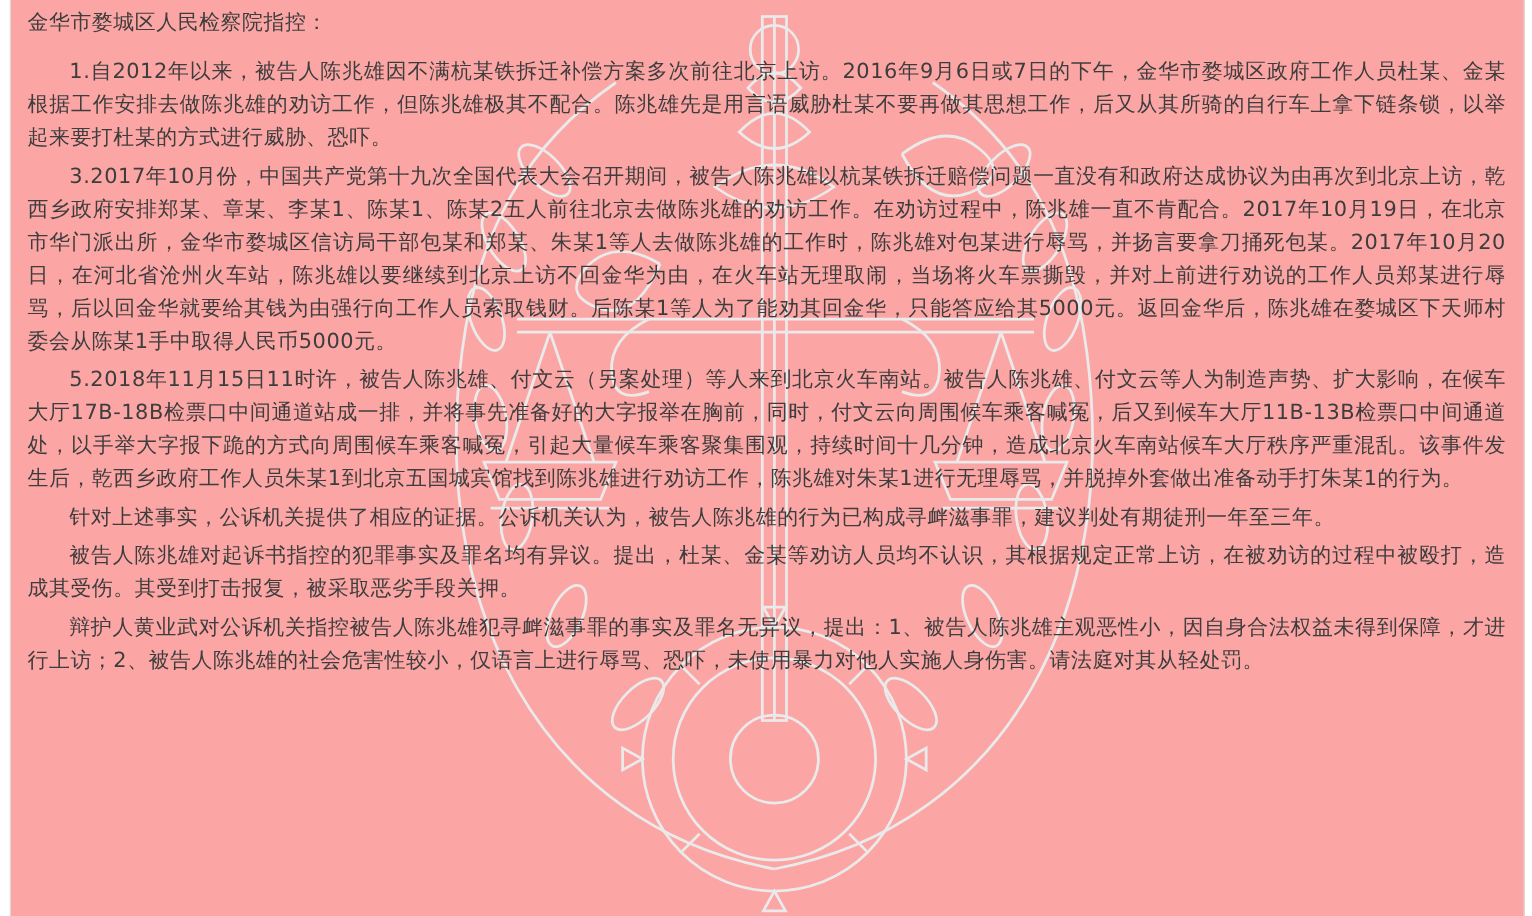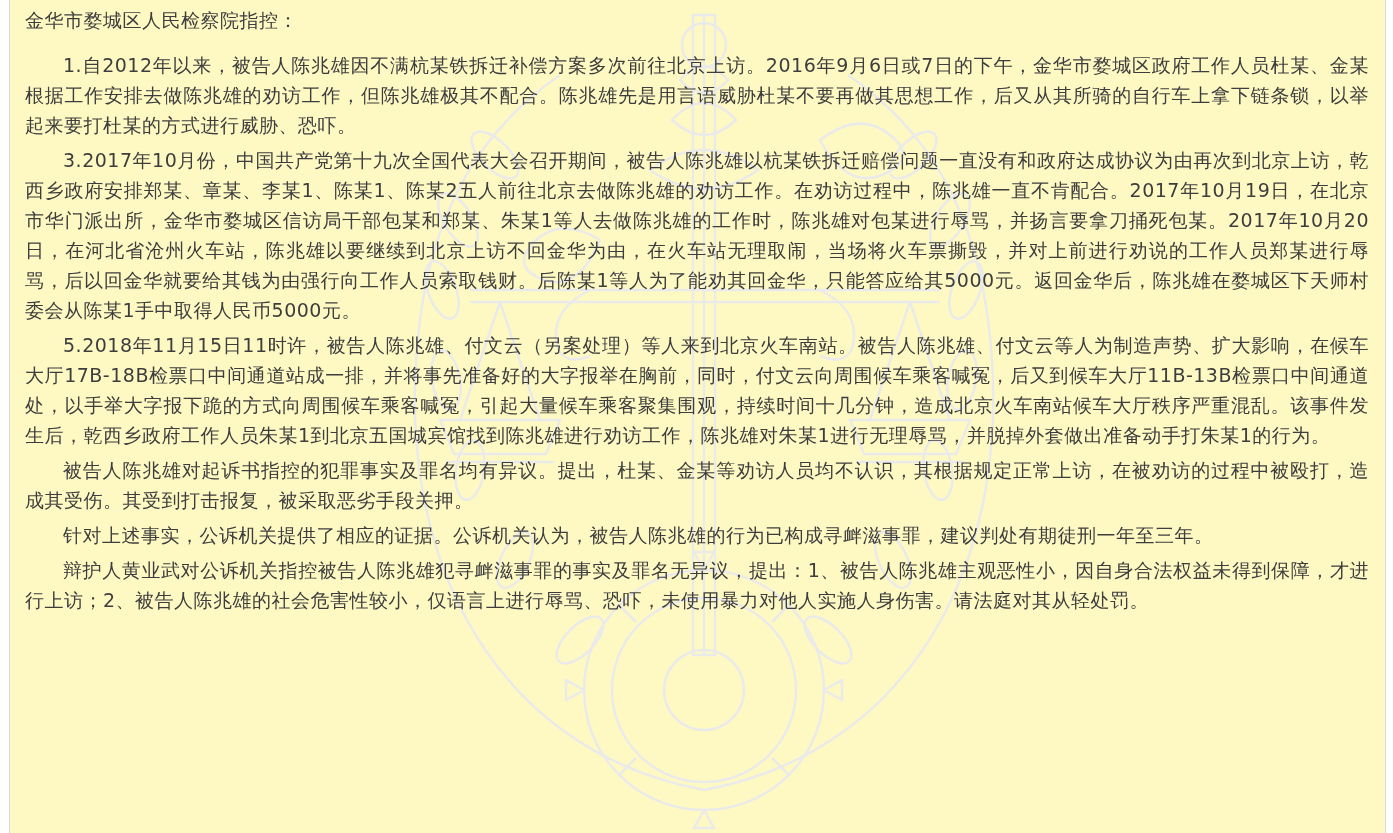--- a/index.html
+++ b/index.html
@@ -12,21 +12,21 @@
     height: 833px;
     overflow: hidden;
     font-family: "DejaVu Sans", sans-serif;
   }
   .page {
     position: relative;
     box-sizing: border-box;
     margin-left: 9px;
     width: 1377px;
     height: 833px;
-    background: #fef9c3;
+    background: #fca5a5;
     border-left: 1px solid #d9d9d9;
     border-right: 1px solid #d9d9d9;
     overflow: hidden;
   }
   .watermark {
     position: absolute;
     left: 340px;
     top: -10px;
     width: 710px;
     height: 853px;
@@ -112,18 +112,18 @@
     <line x1="438" y1="616" x2="422" y2="632"></line>
     <line x1="270" y1="784" x2="286" y2="768"></line>
     <line x1="438" y1="784" x2="422" y2="768"></line>
   </svg>
 
   <div class="text-block">
     <p class="doc-title">金华市婺城区人民检察院指控：</p>
     <p class="para">1.自2012年以来，被告人陈兆雄因不满杭某铁拆迁补偿方案多次前往北京上访。2016年9月6日或7日的下午，金华市婺城区政府工作人员杜某、金某根据工作安排去做陈兆雄的劝访工作，但陈兆雄极其不配合。陈兆雄先是用言语威胁杜某不要再做其思想工作，后又从其所骑的自行车上拿下链条锁，以举起来要打杜某的方式进行威胁、恐吓。</p>
     <p class="para">3.2017年10月份，中国共产党第十九次全国代表大会召开期间，被告人陈兆雄以杭某铁拆迁赔偿问题一直没有和政府达成协议为由再次到北京上访，乾西乡政府安排郑某、章某、李某1、陈某1、陈某2五人前往北京去做陈兆雄的劝访工作。在劝访过程中，陈兆雄一直不肯配合。2017年10月19日，在北京市华门派出所，金华市婺城区信访局干部包某和郑某、朱某1等人去做陈兆雄的工作时，陈兆雄对包某进行辱骂，并扬言要拿刀捅死包某。2017年10月20日，在河北省沧州火车站，陈兆雄以要继续到北京上访不回金华为由，在火车站无理取闹，当场将火车票撕毁，并对上前进行劝说的工作人员郑某进行辱骂，后以回金华就要给其钱为由强行向工作人员索取钱财。后陈某1等人为了能劝其回金华，只能答应给其5000元。返回金华后，陈兆雄在婺城区下天师村委会从陈某1手中取得人民币5000元。</p>
     <p class="para">5.2018年11月15日11时许，被告人陈兆雄、付文云（另案处理）等人来到北京火车南站。被告人陈兆雄、付文云等人为制造声势、扩大影响，在候车大厅17B-18B检票口中间通道站成一排，并将事先准备好的大字报举在胸前，同时，付文云向周围候车乘客喊冤，后又到候车大厅11B-13B检票口中间通道处，以手举大字报下跪的方式向周围候车乘客喊冤，引起大量候车乘客聚集围观，持续时间十几分钟，造成北京火车南站候车大厅秩序严重混乱。该事件发生后，乾西乡政府工作人员朱某1到北京五国城宾馆找到陈兆雄进行劝访工作，陈兆雄对朱某1进行无理辱骂，并脱掉外套做出准备动手打朱某1的行为。</p>
+    <p class="para">针对上述事实，公诉机关提供了相应的证据。公诉机关认为，被告人陈兆雄的行为已构成寻衅滋事罪，建议判处有期徒刑一年至三年。</p>
     <p class="para">被告人陈兆雄对起诉书指控的犯罪事实及罪名均有异议。提出，杜某、金某等劝访人员均不认识，其根据规定正常上访，在被劝访的过程中被殴打，造成其受伤。其受到打击报复，被采取恶劣手段关押。</p>
-    <p class="para">针对上述事实，公诉机关提供了相应的证据。公诉机关认为，被告人陈兆雄的行为已构成寻衅滋事罪，建议判处有期徒刑一年至三年。</p>
     <p class="para">辩护人黄业武对公诉机关指控被告人陈兆雄犯寻衅滋事罪的事实及罪名无异议，提出：1、被告人陈兆雄主观恶性小，因自身合法权益未得到保障，才进行上访；2、被告人陈兆雄的社会危害性较小，仅语言上进行辱骂、恐吓，未使用暴力对他人实施人身伤害。请法庭对其从轻处罚。</p>
   </div>
 
 </div>
 
 </body></html>

